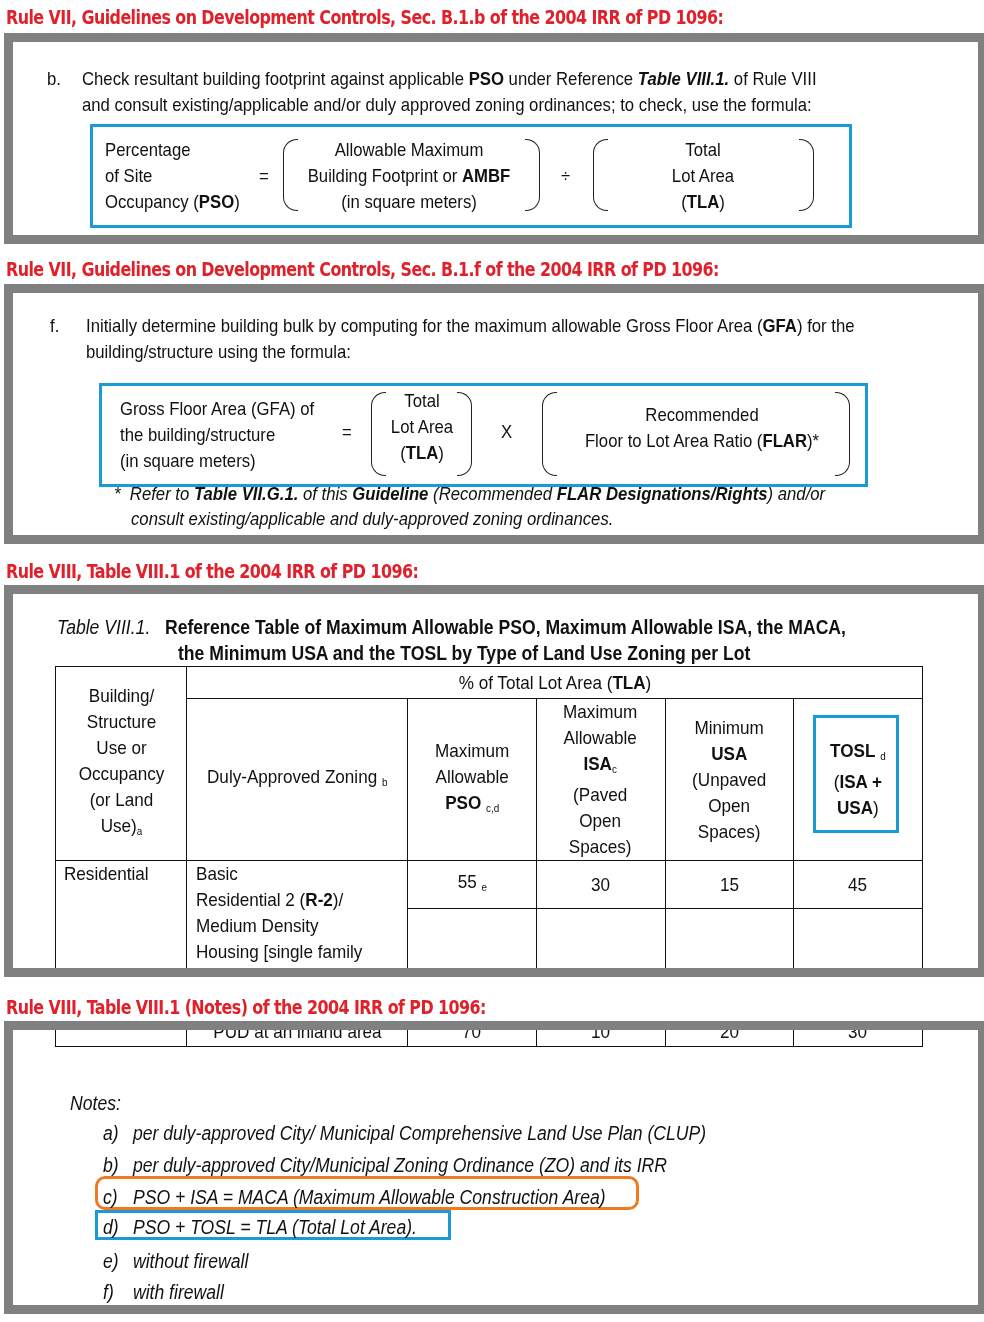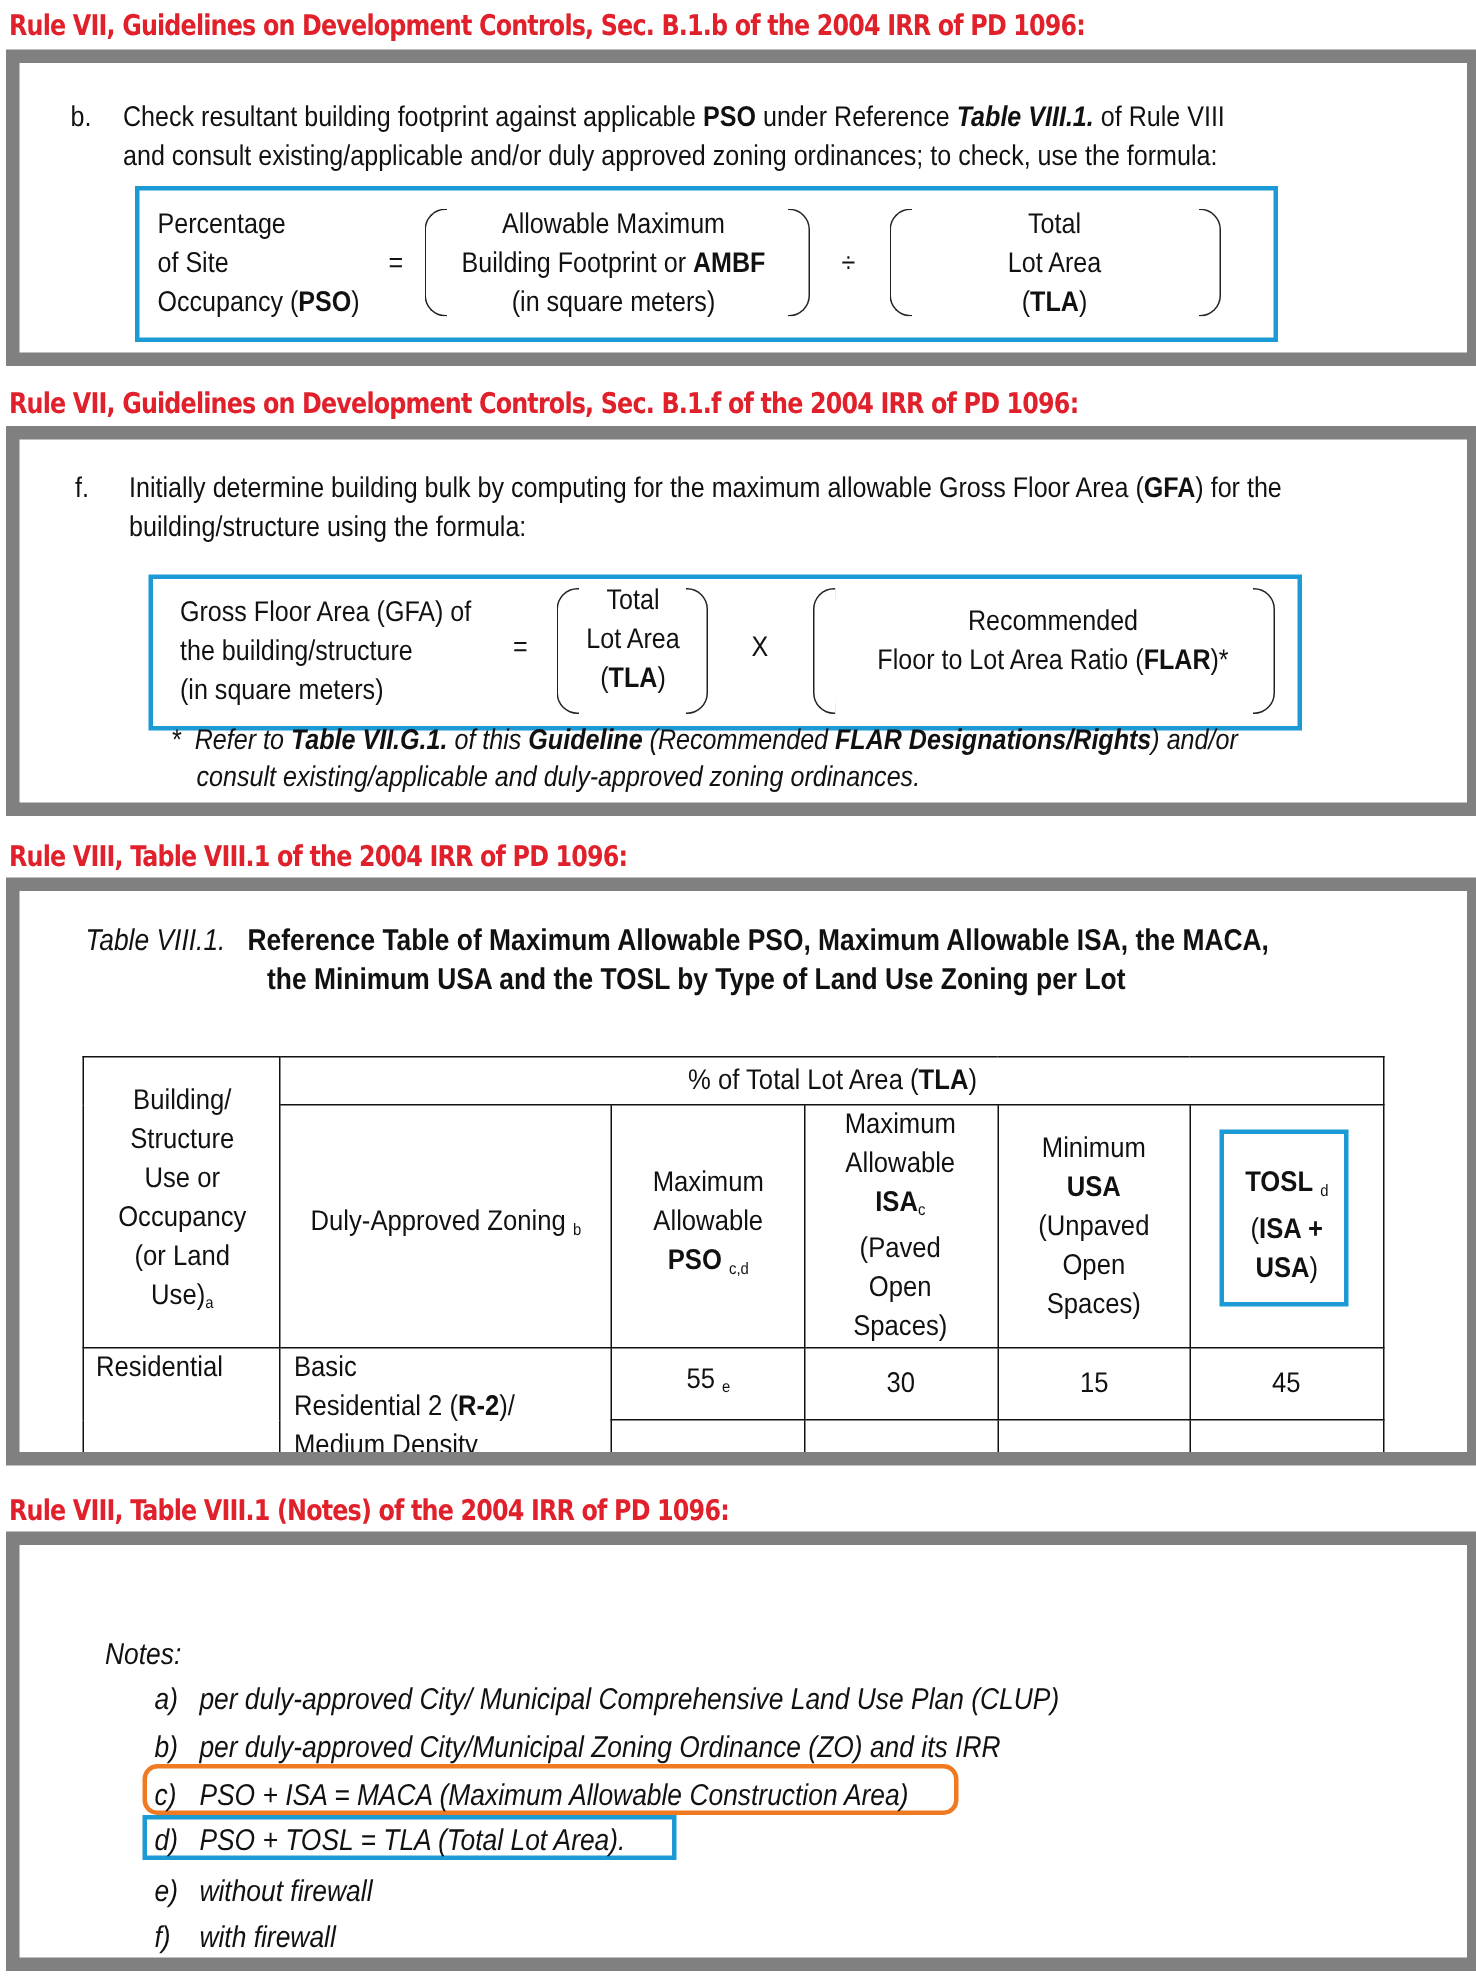--- a/index.html
+++ b/index.html
@@ -97,21 +97,21 @@
   <div class="abs t italic" style="left:101px; top:190px;"><span>*</span>&nbsp;&nbsp;<span>Refer to </span><b>Table VII.G.1.</b><span> of this </span><b>Guideline</b><span> (Recommended </span><b>FLAR Designations/Rights</b><span>) and/or</span></div>
   <div class="abs t italic" style="left:118px; top:215px;">consult existing/applicable and duly-approved zoning ordinances.</div>
 </div>
 
 <div class="heading" style="top:560px;">Rule VIII, Table VIII.1 of the 2004 IRR of PD 1096:</div>
 
 <div class="panel" style="top:585px; height:374px;">
   <div class="abs t" style="left:44px; top:22px; font-size:20px;"><span class="italic">Table VIII.1.</span>&nbsp;&nbsp;&nbsp;<b>Reference Table of Maximum Allowable PSO, Maximum Allowable ISA, the MACA,</b></div>
   <div class="abs t" style="left:165px; top:48px; font-size:20px;"><b>the Minimum USA and the TOSL by Type of Land Use Zoning per Lot</b></div>
 
-  <table class="ref" style="left:42px; top:72px; width:868px;margin-top:38px;">
+  <table class="ref" style="left:42px; top:72px; width:868px;">
     <colgroup>
       <col style="width:131px">
         <col style="width:221px">
         <col style="width:128px">
         <col style="width:129px">
         <col style="width:128px">
         <col style="width:129px">
     </colgroup>
     <tbody>
         <tr style="height:32px;">
@@ -169,20 +169,28 @@
   <table class="ref" style="left:42px; top:-14px; width:868px;">
     <colgroup>
       <col style="width:131px">
         <col style="width:221px">
         <col style="width:128px">
         <col style="width:129px">
         <col style="width:128px">
         <col style="width:129px">
     </colgroup>
     <tbody>
+        <tr style="height:30px;">
+      <td></td>
+      <td><span class="cell-txt">PUD at an inland area</span></td>
+      <td><span class="cell-txt">70</span></td>
+      <td><span class="cell-txt">10</span></td>
+      <td><span class="cell-txt">20</span></td>
+      <td><span class="cell-txt">30</span></td>
+    </tr>
   </tbody>
     </table>
 
   <div class="note" style="left:57px; top:62px;">Notes:</div>
 
   <div class="note" style="left:90px; top:92px;"><span class="lbl">a)</span><span>per duly-approved City/ Municipal Comprehensive Land Use Plan (CLUP)</span></div>
   <div class="note" style="left:90px; top:124px;"><span class="lbl">b)</span><span>per duly-approved City/Municipal Zoning Ordinance (ZO) and its IRR</span></div>
   <div class="hl-orange" style="left:82px; top:146px; width:538px; height:28px;"></div>
   <div class="note" style="left:90px; top:156px;"><span class="lbl">c)</span><span>PSO + ISA = MACA (Maximum Allowable Construction Area)</span></div>
   <div class="hl-blue" style="left:82px; top:180px; width:350px; height:24px;"></div>

